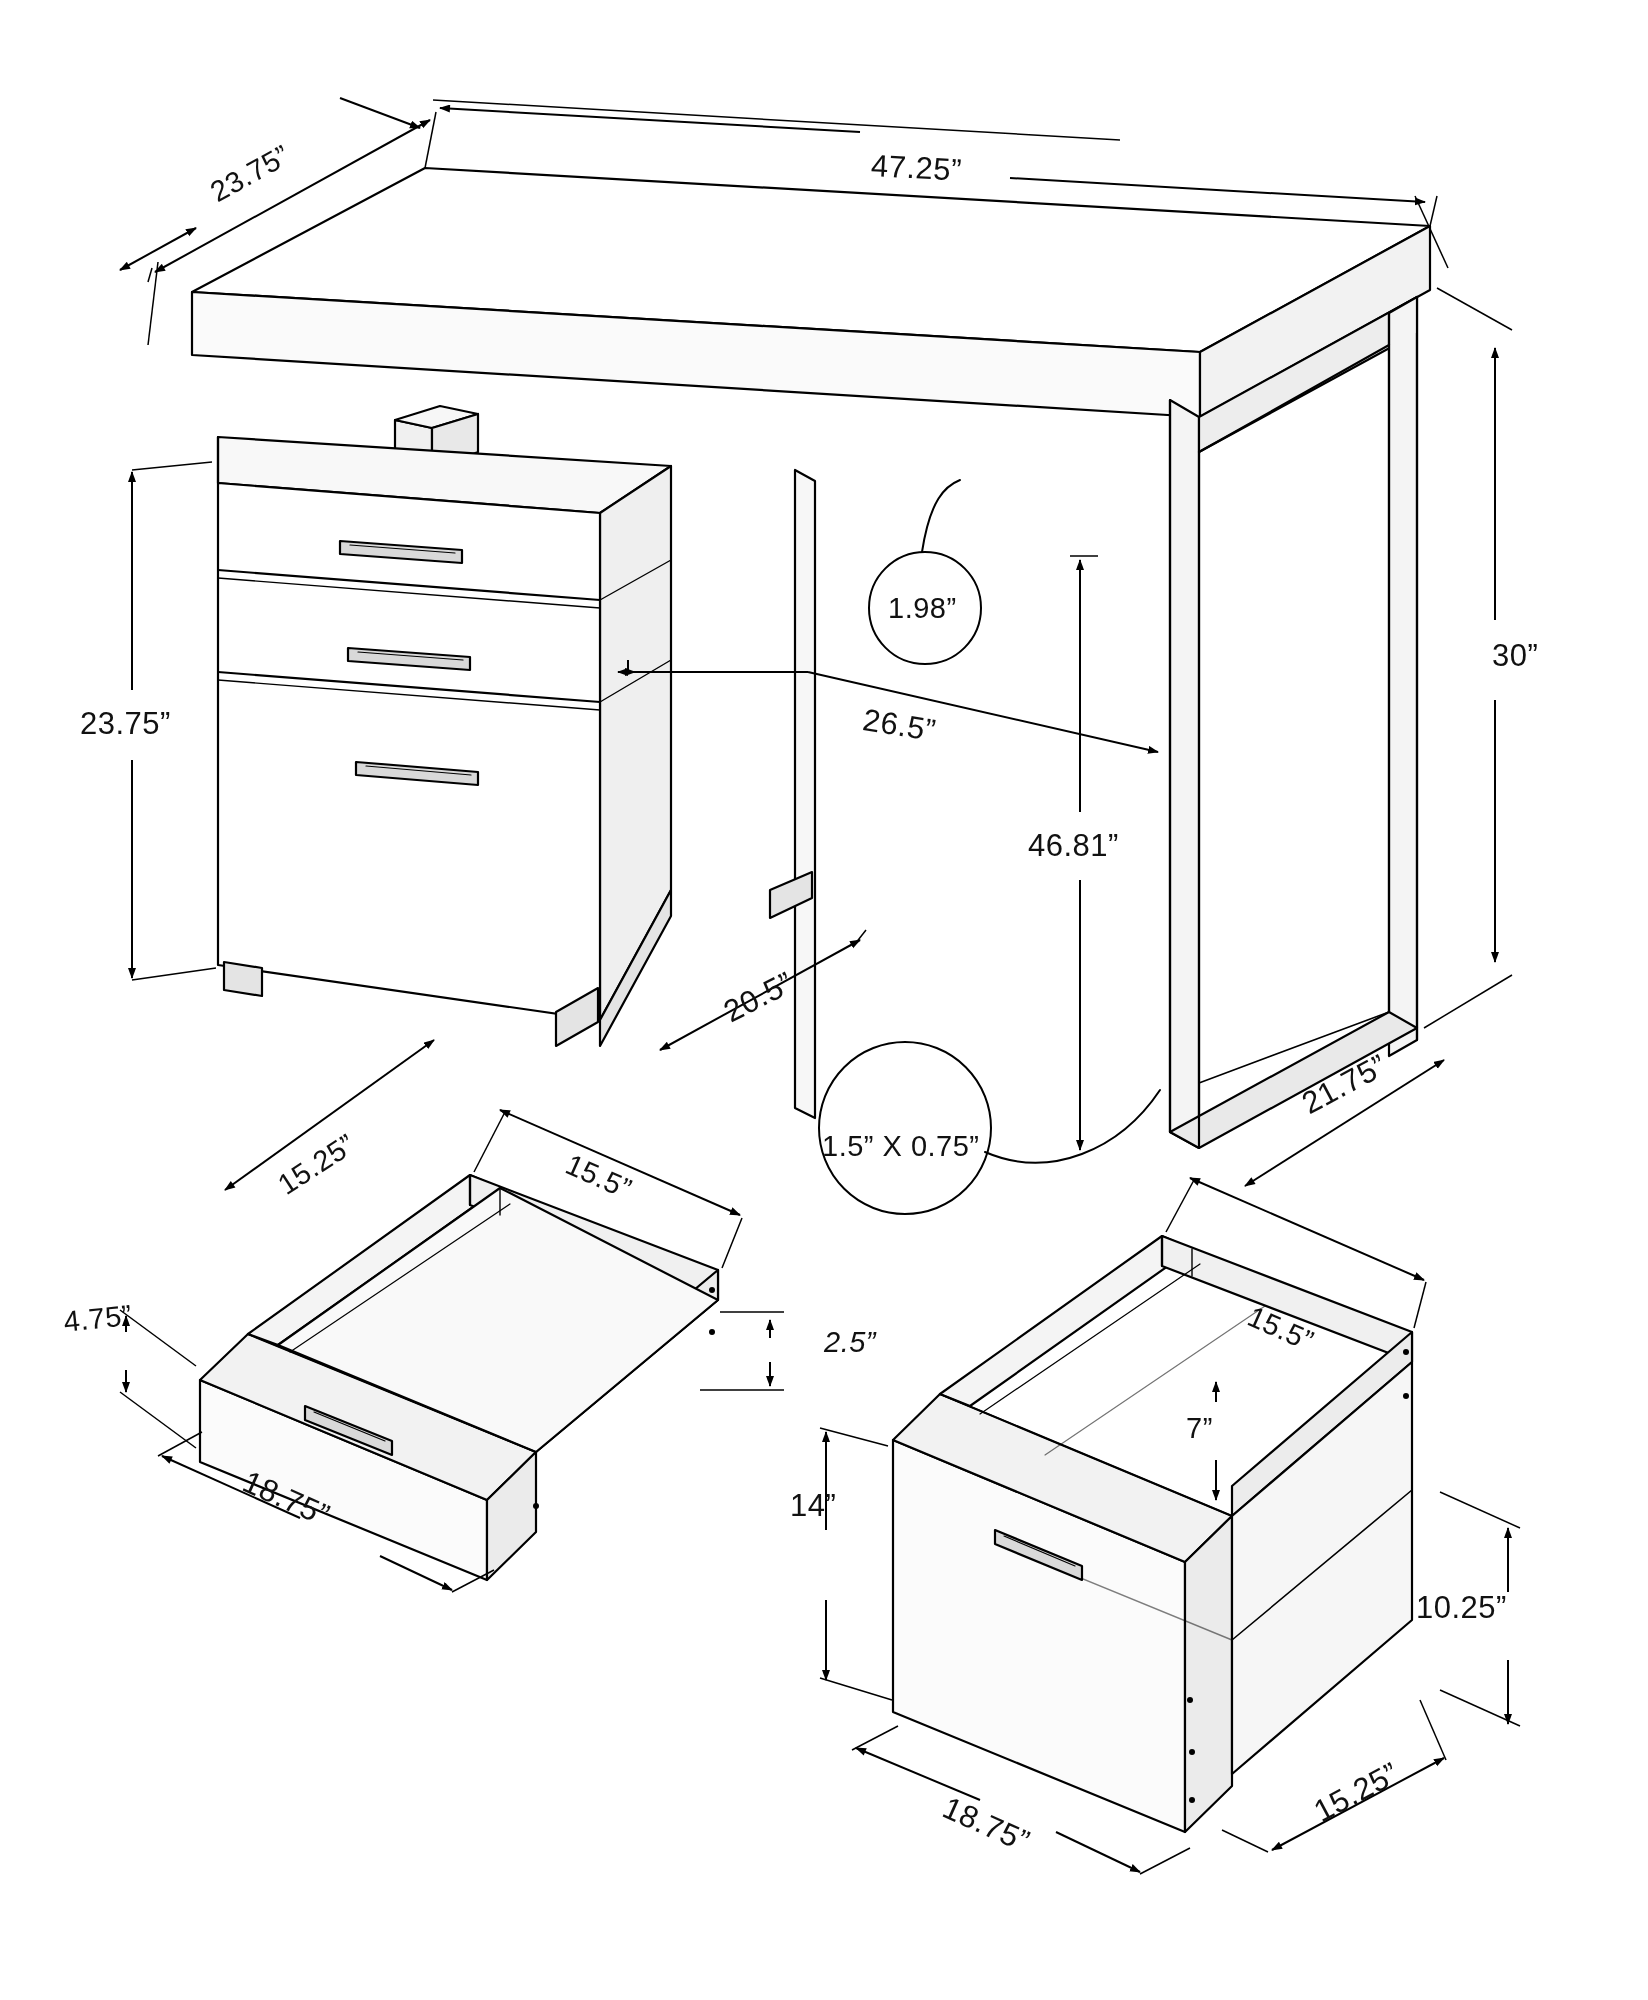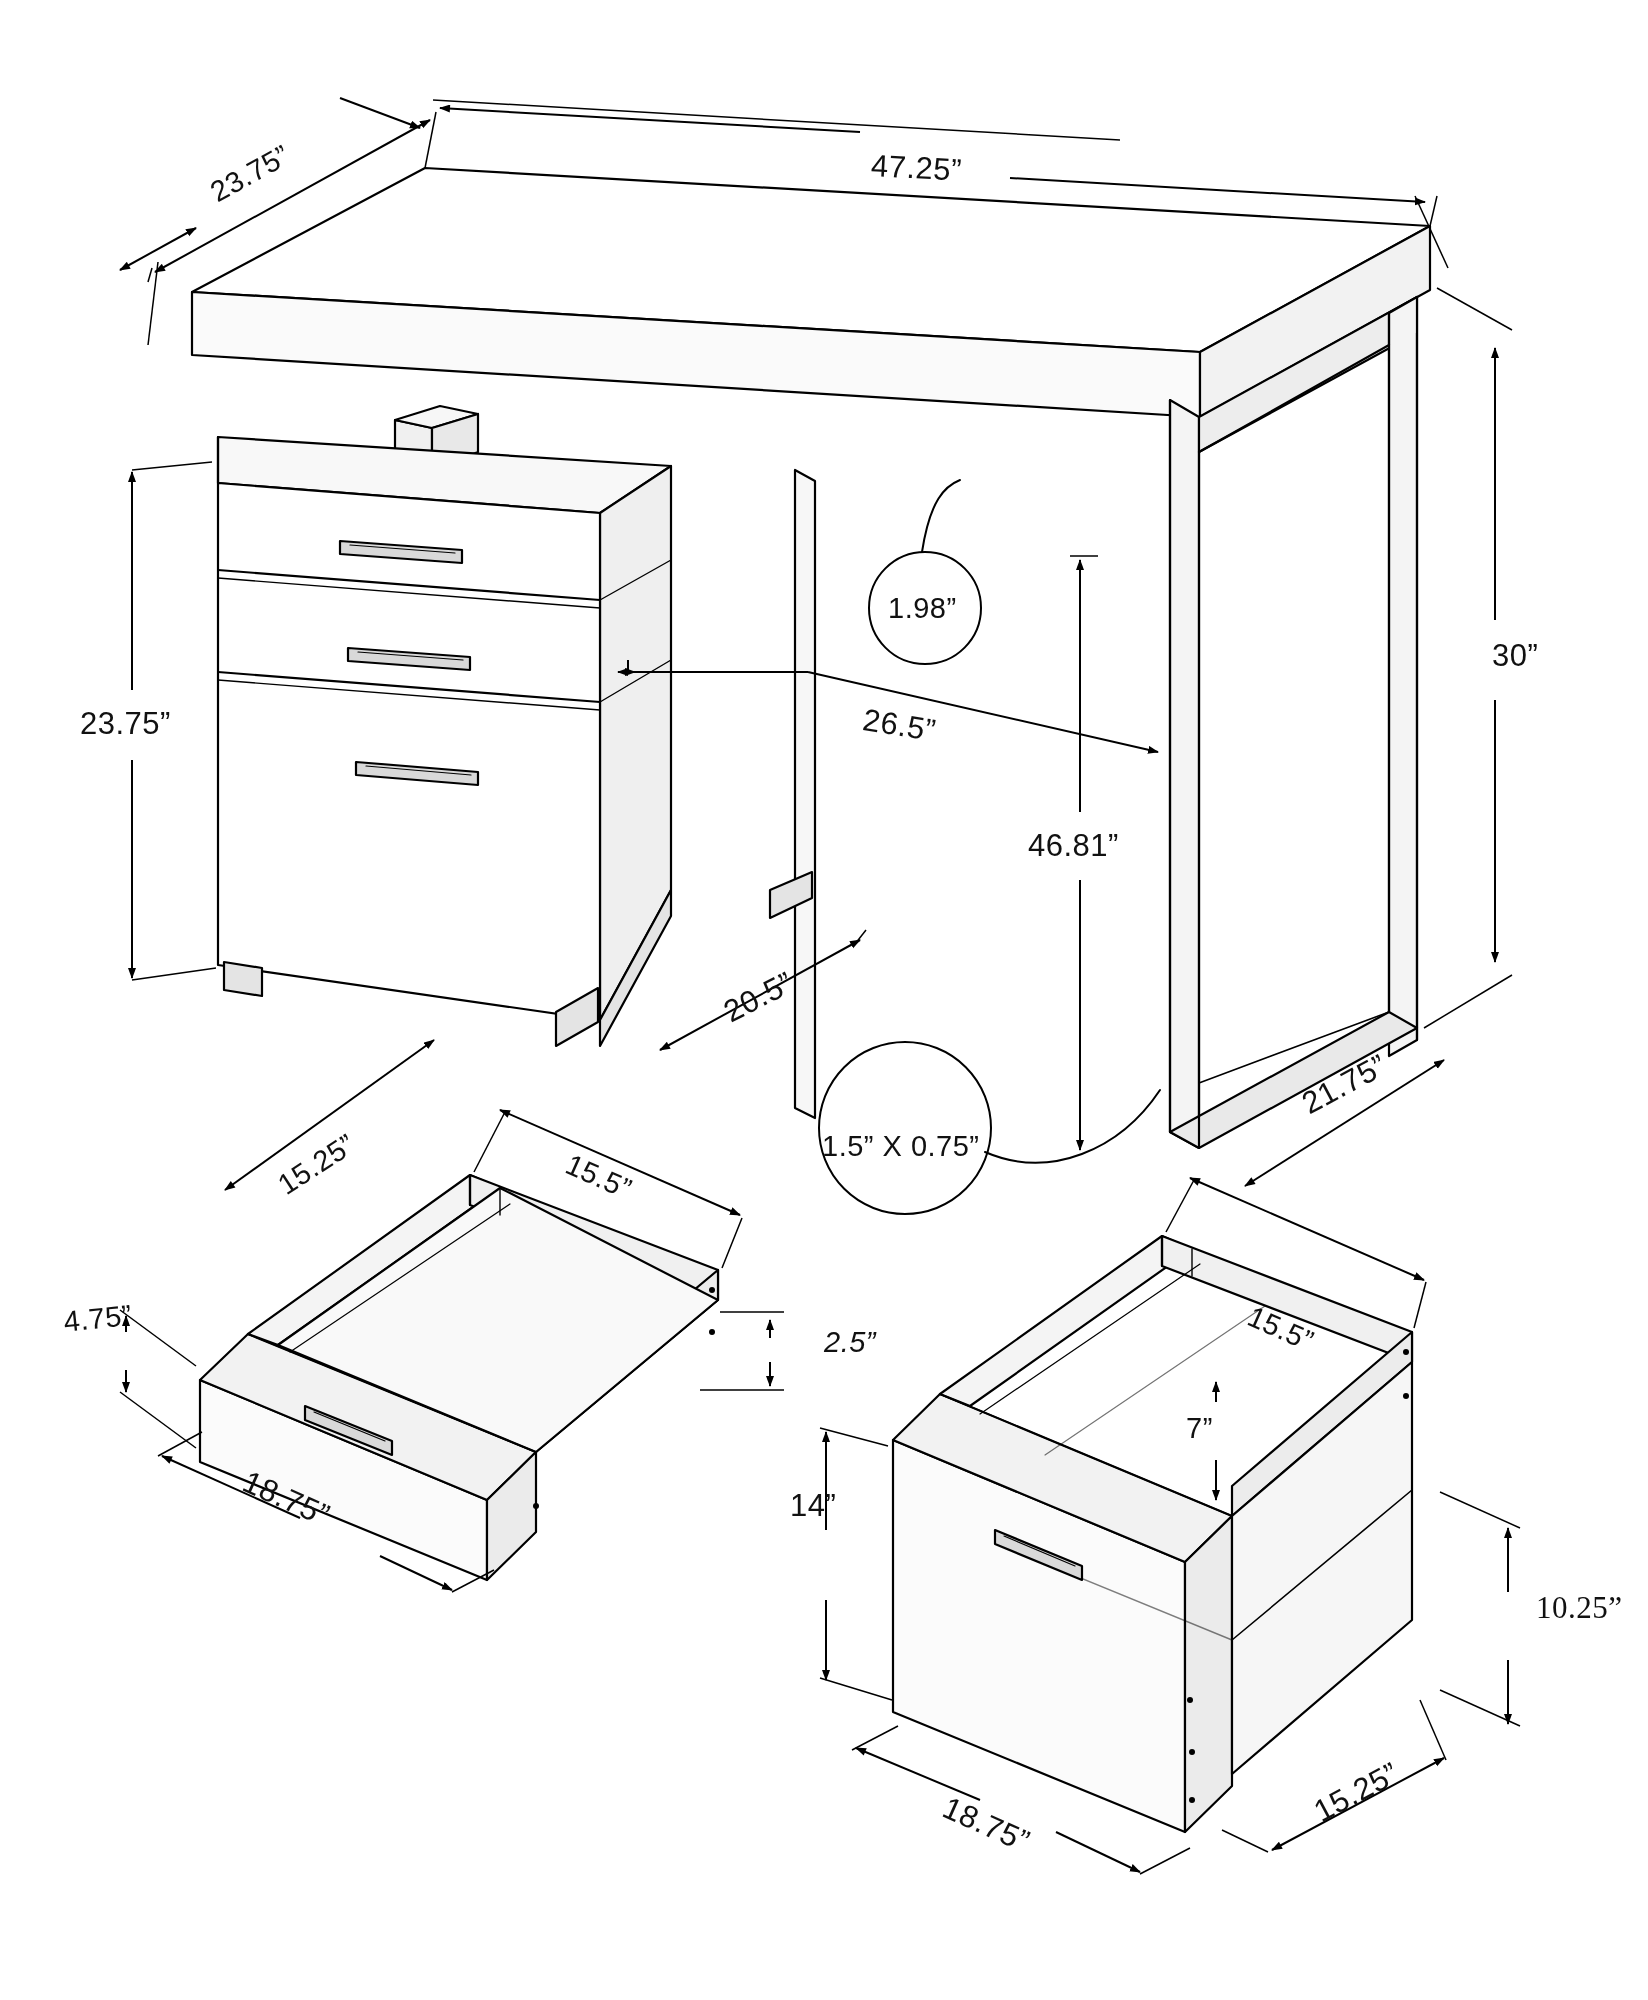--- a/index.html
+++ b/index.html
@@ -342,19 +342,19 @@
   <div class="dimlabel" style="left:824px; top:1326px;font-style:italic;">2.5”</div>
 
   <div class="dimlabel big" style="left:252px; top:1464px; transform: rotate(24deg); transform-origin: left top;">18.75”</div>
 
   <div class="dimlabel" style="left:1256px; top:1300px; transform: rotate(24deg); transform-origin: left top;">15.5”</div>
 
   <div class="dimlabel" style="left:1186px; top:1412px;">7”</div>
 
   <div class="dimlabel big" style="left:790px; top:1488px;">14”</div>
 
-  <div class="dimlabel big" style="left:1536px; top:1590px;font-family:Liberation Serif, serif;">10.25”</div>
+  <div class="dimlabel big" style="left:1416px; top:1590px;">10.25”</div>
 
   <div class="dimlabel big" style="left:952px; top:1790px; transform: rotate(24deg); transform-origin: left top;">18.75”</div>
 
   <div class="dimlabel big" style="left:1308px; top:1798px; transform: rotate(-28deg); transform-origin: left top;">15.25”</div>
 
 </div>
 
 </body></html>

